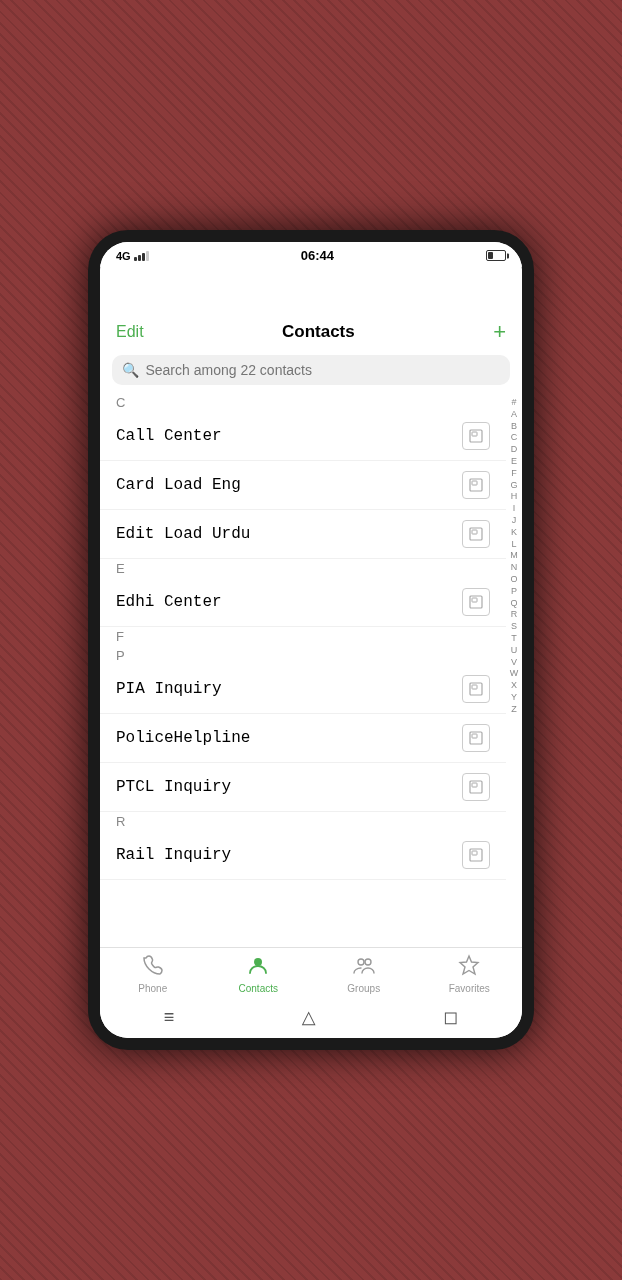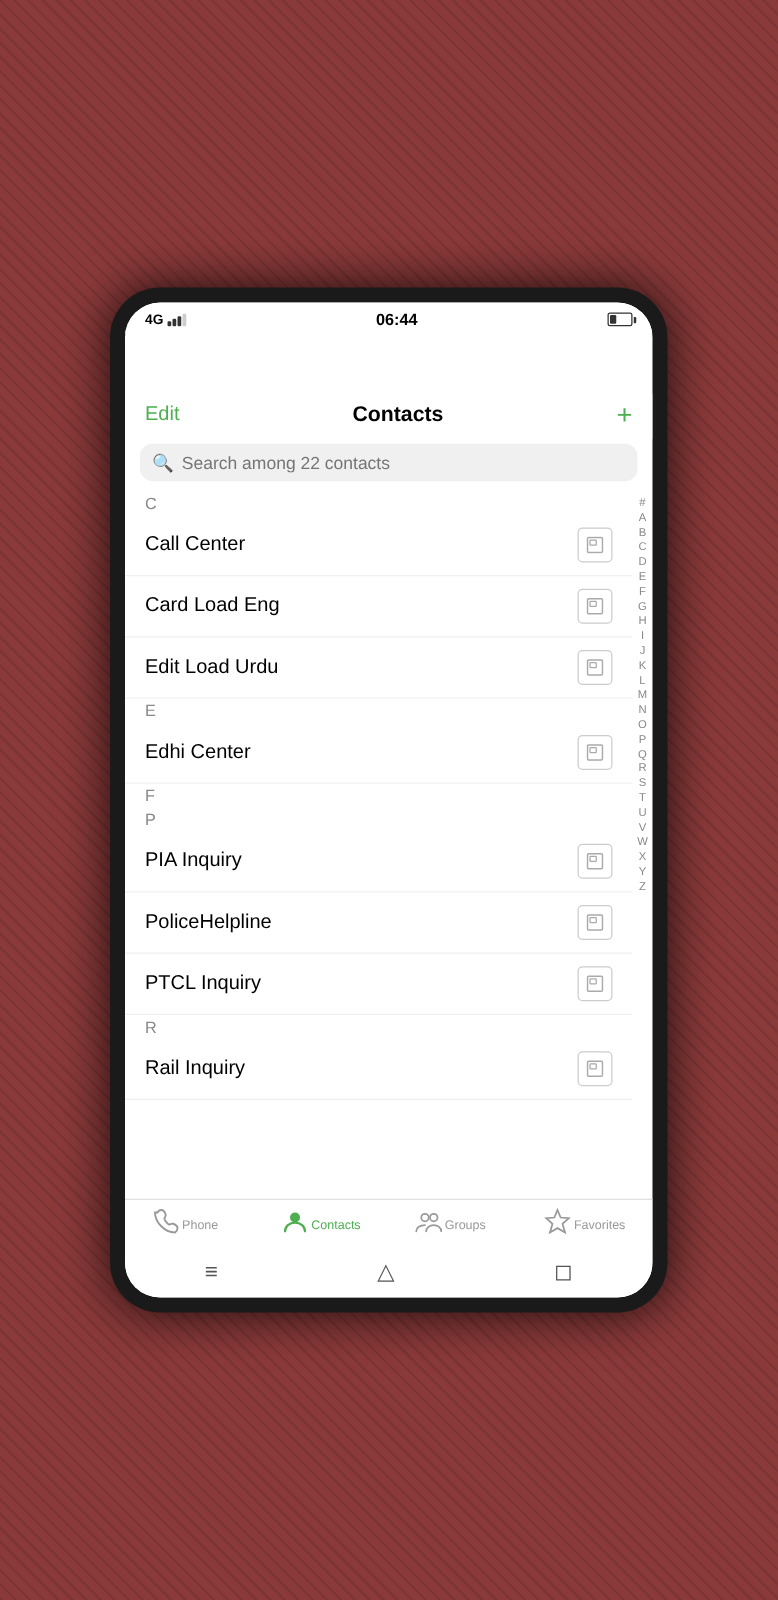--- a/index.html
+++ b/index.html
@@ -156,20 +156,21 @@
       background: #fff;
     }
 
     .contact-item {
       display: flex;
       justify-content: space-between;
       align-items: center;
       padding: 10px 16px;
       border-bottom: 1px solid #f0f0f0;
       cursor: pointer;
+      font-family: Liberation Mono, monospace;
     }
 
     .contact-name {
       font-size: 16px;
       color: #000;
       font-weight: 400;
     }
 
     .contact-icon {
       width: 28px;
@@ -203,21 +204,21 @@
     .tab-bar {
       display: flex;
       justify-content: space-around;
       align-items: center;
       padding: 6px 0 4px;
       border-top: 1px solid #e0e0e0;
       background: #fff;
     }
     .tab-item {
       display: flex;
-      flex-direction: row;
+      flex-direction: column;
       align-items: center;
       gap: 2px;
       cursor: pointer;
       min-width: 60px;
     }
     .tab-icon {
       font-size: 20px;
       color: #999;
     }
     .tab-icon.active { color: #4CAF50; }

